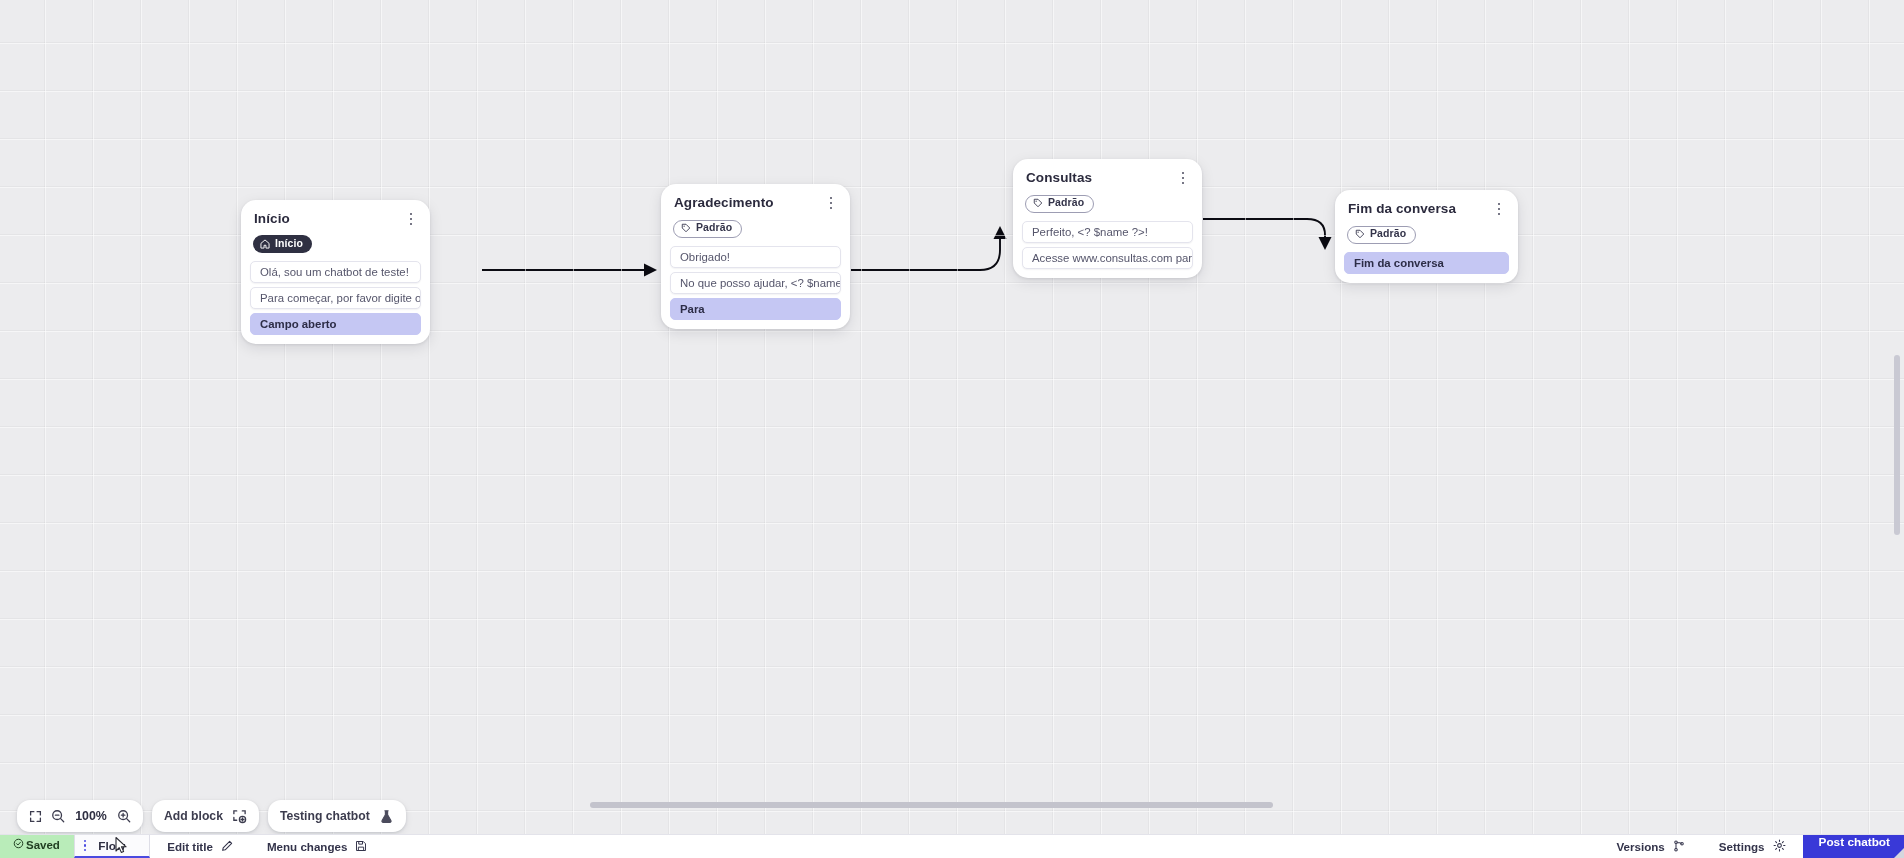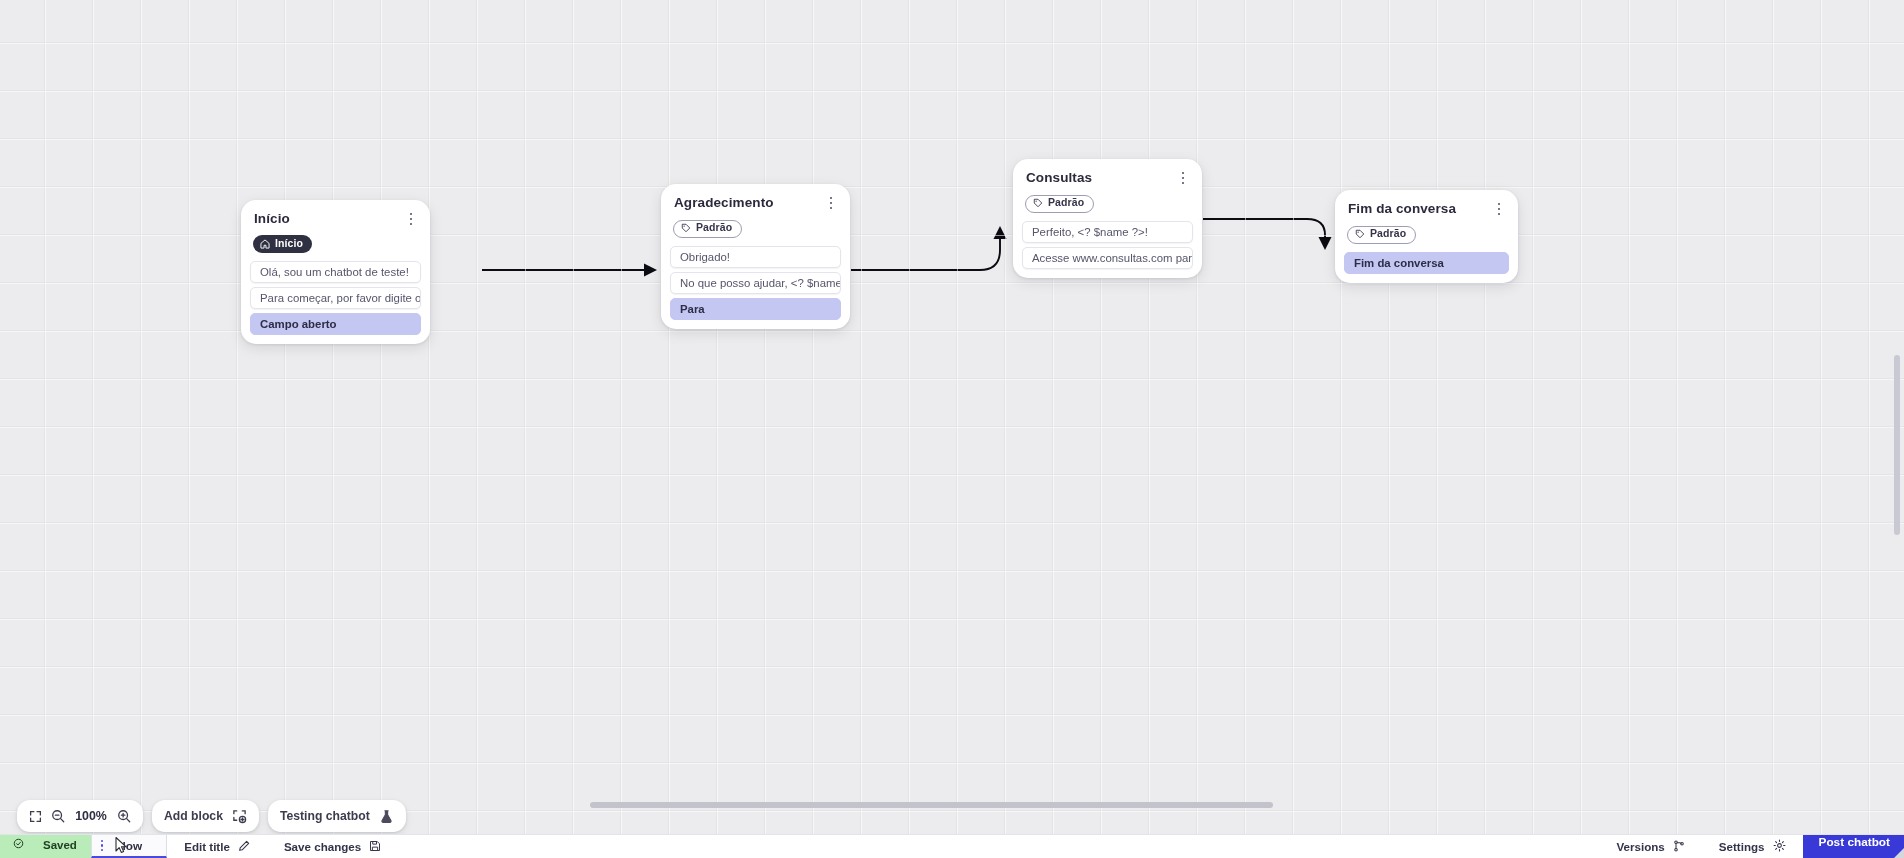--- a/index.html
+++ b/index.html
@@ -106,21 +106,21 @@
 
   
   #bottombar {
     position:absolute; left:0; bottom:0; width:1904px; height:24px;
     background:#ffffff; border-top:1px solid #e3e3ea;
     display:flex; align-items:stretch; z-index: 30;
     font-size: 11.6px; color:#34344a;
   }
   .bb-left { display:flex; align-items:stretch; }
   .saved-badge {
-    display:flex; align-items:center; gap:19px;
+    display:flex; align-items:center; gap:2px;
     background:#b9ecb9; color:#1f3d20; padding:0 14px 4px 13px;
     font-size:11.5px; font-weight:600;
   }
   .flow-tab {
     display:flex; align-items:center; gap:12px;
     background:#fbfbfd; border-right:1px solid #dedee7; border-left:1px solid #dedee7;
     padding:0 24px 0 9px; position:relative;
     font-size:11.8px; font-weight:700; color:#2f2f42;
     border-bottom:2px solid #4a4ae0;
   }
@@ -351,21 +351,21 @@
     <div class="bb-item">
       <span>Edit title</span>
       <span>
         <svg width="12" height="12" viewBox="0 0 16 16" fill="none" stroke="#33334a" stroke-width="1.4" stroke-linejoin="round">
           <path d="M11.5 1.8l2.7 2.7-8.6 8.6-3.4.7.7-3.4 8.6-8.6z"></path>
         </svg>
       </span>
     </div>
 
     <div class="bb-item">
-      <span>Save changes</span>
+      <span>Menu changes</span>
       <span>
         <svg width="12" height="12" viewBox="0 0 16 16" fill="none" stroke="#33334a" stroke-width="1.3" stroke-linejoin="round">
           <path d="M2 2h9l3 3v9H2V2z"></path>
             <path d="M5 2h5v3.5H5V2zM4.5 9.5h7v4.5h-7z"></path>
         </svg>
       </span>
     </div>
   </div>
 
   <div class="bb-spacer"></div>

